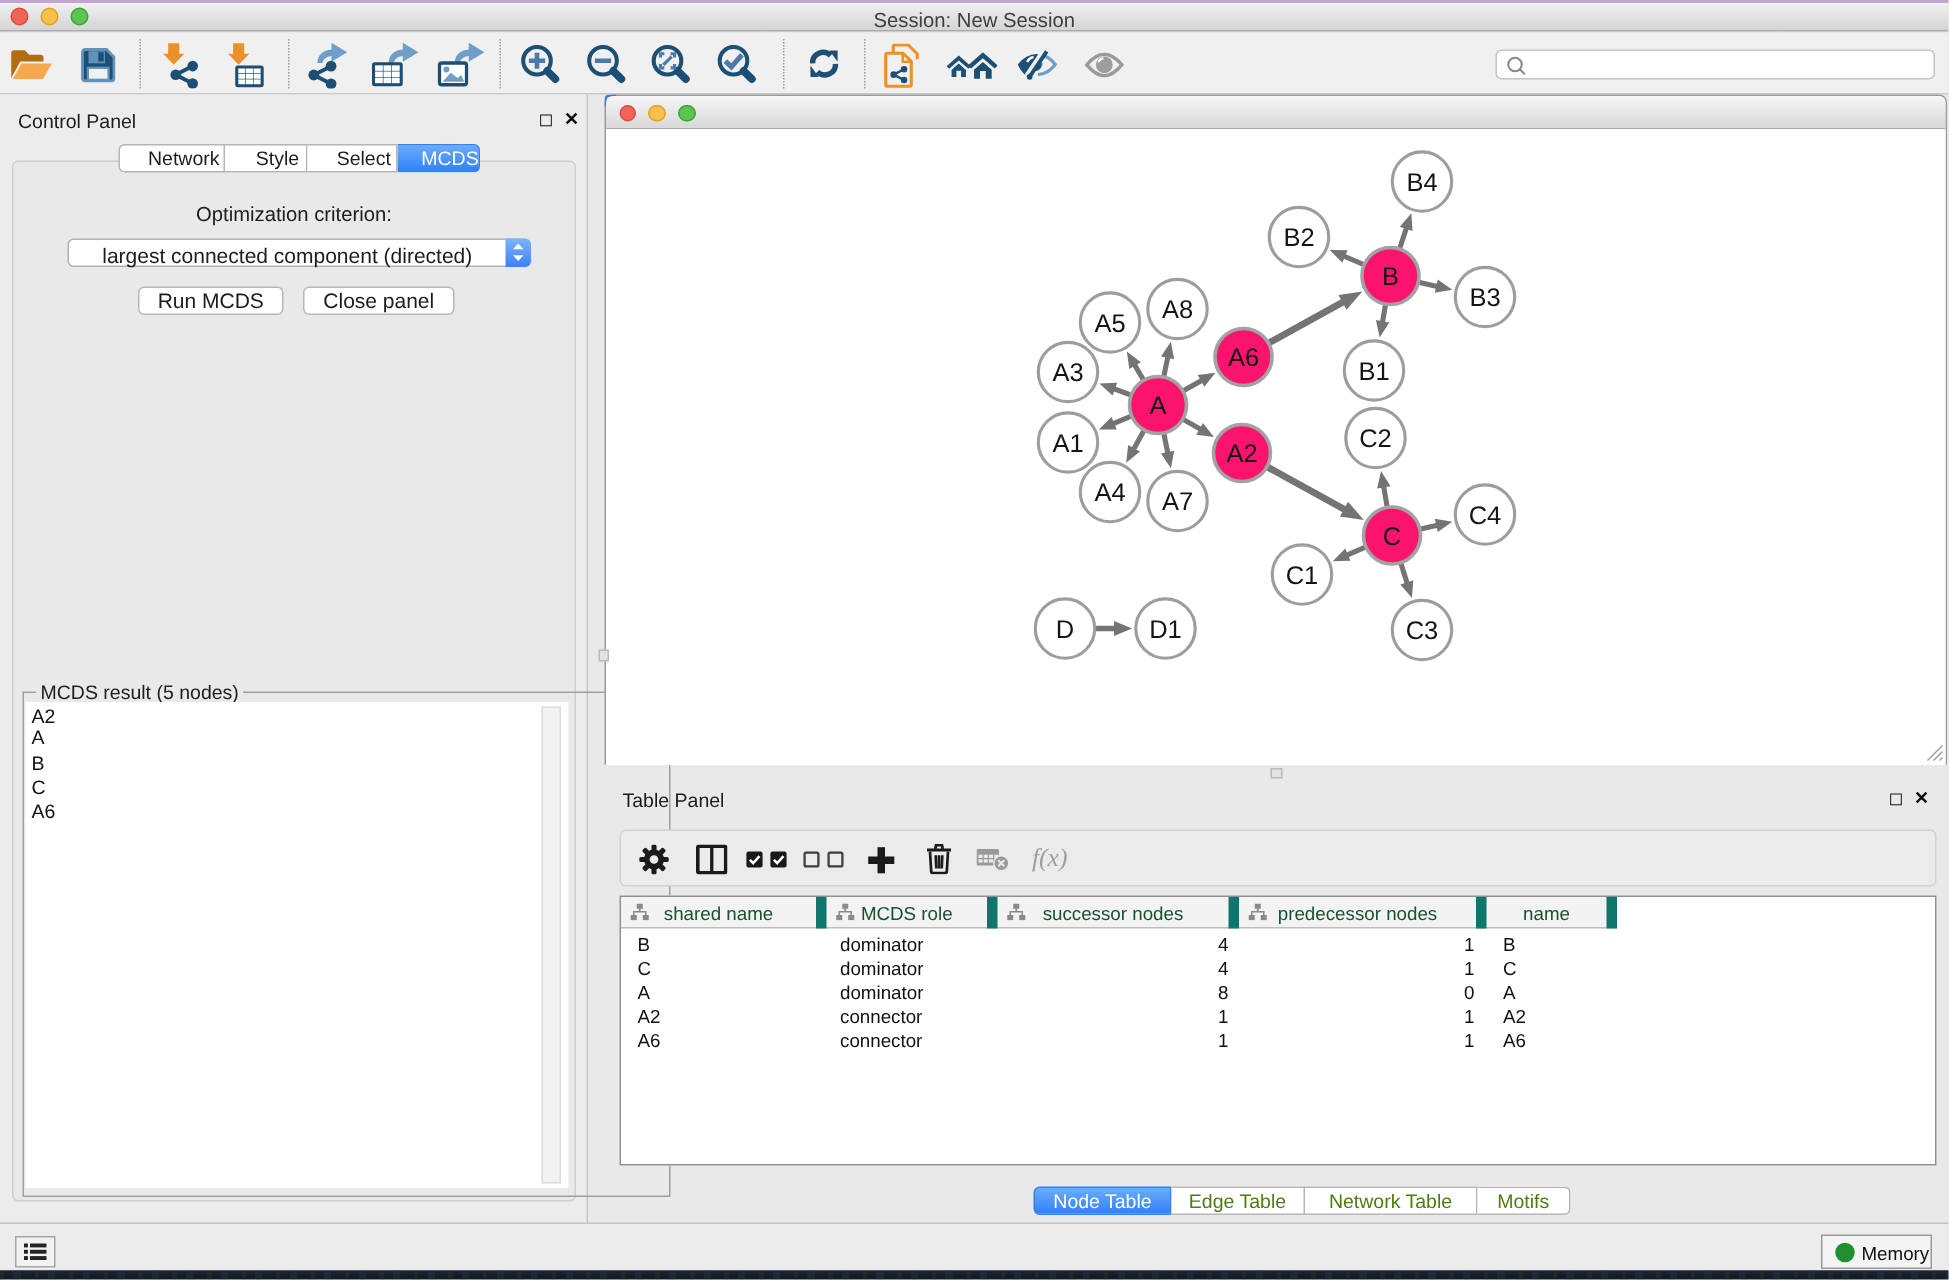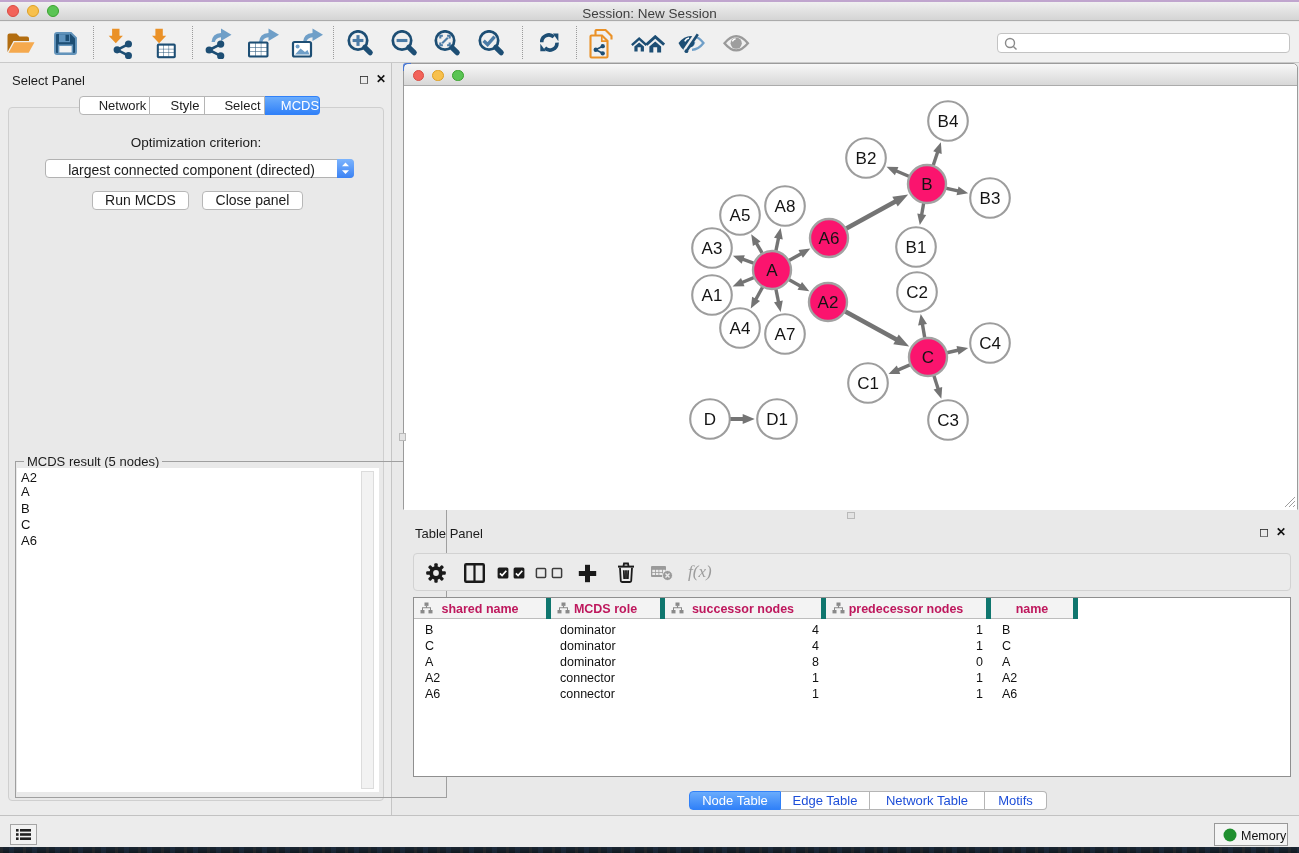--- a/index.html
+++ b/index.html
@@ -46,26 +46,26 @@
 #nettitle .tl { position:absolute; width:11.5px; height:11.5px; border-radius:50%; top:5.5px; }
 #nettitletext { left:0; top:4px; width:893px; text-align:center; font-size:13px; color:#333; }
 #netcanvas { left:0; top:23px; width:893px; height:423px; background:#fff; }
 .handle { background:#e3e3e3; border:1px solid #b9b9b9; }
 
 #tptitle { left:415px; top:526px; font-size:13px; color:#1c1c1c; }
 #tptoolbar { left:413px; top:553px; width:878px; height:38px; background:#ebebeb;
   border:1px solid #d2d2d2; border-radius:4px; }
 #tptable { left:413px; top:597px; width:878px; height:180px; background:#fff; border:1px solid #8f8f8f; }
 #thead { left:0; top:0; height:21px; width:664px; display:flex; background:#f3f3f3; border-bottom:1px solid #bdbdbd; }
-#thead .hc { position:relative; border-right:5px solid #0f766e; height:21px; font-size:12.5px; color:#be185d;
-  display:flex; align-items:center; justify-content:center;font-weight:bold; }
+#thead .hc { position:relative; border-right:7px solid #0f766e; height:21px; font-size:12.5px; color:#14532d;
+  display:flex; align-items:center; justify-content:center; }
 #thead .hc .ticwrap { position:absolute; left:6px; top:4px; }
 .trow { position:absolute; font-size:12.5px; color:#111; height:16px; line-height:16px; }
 #tabbar { left:672px; top:791px; height:19px; display:flex; font-size:13px;padding-left:17px; }
-#tabbar .tab { background:#fff; border:1px solid #b5b5b5; border-left:none; color:#1d4ed8;
+#tabbar .tab { background:#fff; border:1px solid #b5b5b5; border-left:none; color:#4d7c0f;
   display:flex; align-items:center; justify-content:center; height:19px; }
 #tabbar .tab.sel { background:linear-gradient(#6aacfc,#3181f8); border-color:#3181f8; color:#fff;
   border-radius:4px 0 0 4px; border-left:1px solid #3181f8; }
 #tabbar .tab.last { border-radius:0 4px 4px 0; }
 
 #statusbar { left:0; top:815px; width:1299px; height:32px; background:#ececec; border-top:1px solid #c2c2c2; }
 #listbtn { left:10px; top:8px; width:27px; height:21px; background:#f2f2f2; border:1px solid #a5a5a5; }
 #membtn { left:1214px; top:7px; width:74px; height:23px; background:#f4f4f4; border:1px solid #999;
   font-size:12.5px; color:#111; }
 #deskbottom { left:0; top:847px; width:1299px; height:6px;
@@ -247,21 +247,21 @@
       <circle cx="9.4" cy="18.2" r="1.9" fill="#1d4e74"></circle>
     </svg>
   <svg class="ticon" style="left:723px;top:13px" width="27" height="18" viewBox="0 0 27 18">
       <path d="M1.5 8.2 Q7.5 1.2 13.2 1.2 Q18.9 1.2 24.9 8.2 Q18.9 15.4 13.2 15.4 Q7.5 15.4 1.5 8.2 Z" fill="none" stroke="#9a9a9a" stroke-width="2.3"></path>
       <circle cx="13.2" cy="8.2" r="5.6" fill="#9e9e9e"></circle>
       <path d="M9.3 6.3 A 4.6 4.6 0 0 1 12.6 3.8" fill="none" stroke="#fff" stroke-width="1.5"></path>
     </svg>
 </div>
 
 <div class="abs" id="cpanel">
-  <div class="abs" id="cpanel-title">Select Panel</div>
+  <div class="abs" id="cpanel-title">Control Panel</div>
   <div class="winbtns" style="left:359px;top:9px;">◻</div>
   <div class="winbtns" style="left:376px;top:9px;font-weight:bold;">✕</div>
   <div class="abs" id="cpbox"></div>
   <div class="abs" id="cptabs">
     <div class="tab first" style="width:71px">Network</div>
     <div class="tab" style="width:55px">Style</div>
     <div class="tab" style="width:60px">Select</div>
     <div class="tab sel" style="width:55px">MCDS</div>
   </div>
   <div class="abs" id="optlabel">Optimization criterion:</div>

